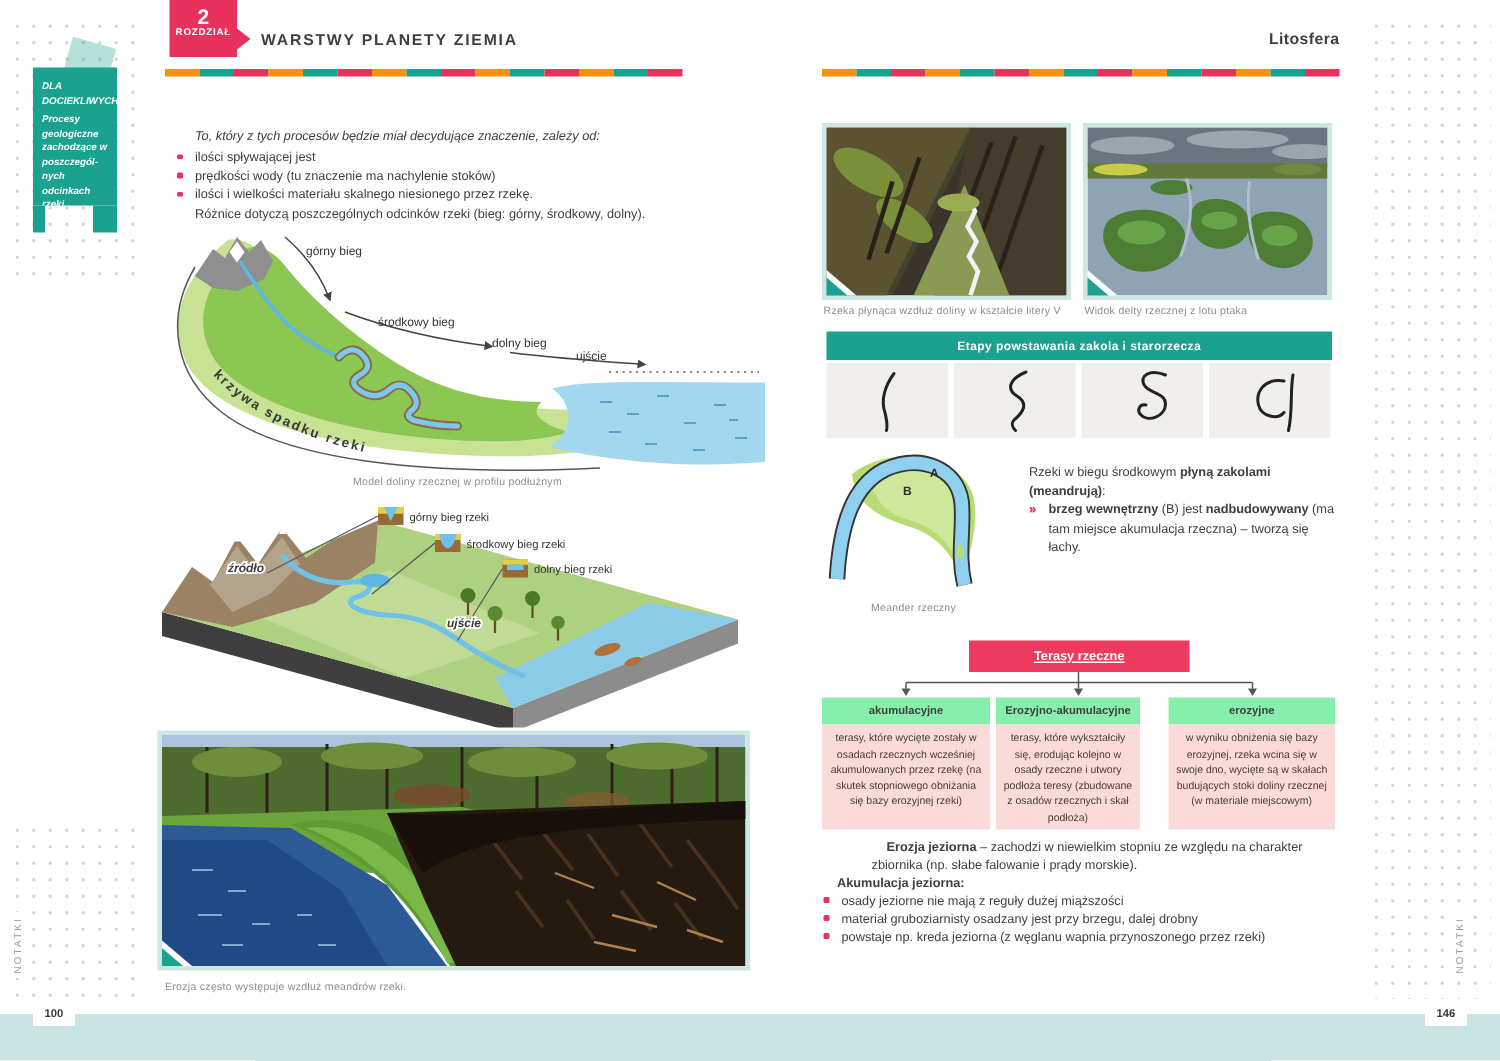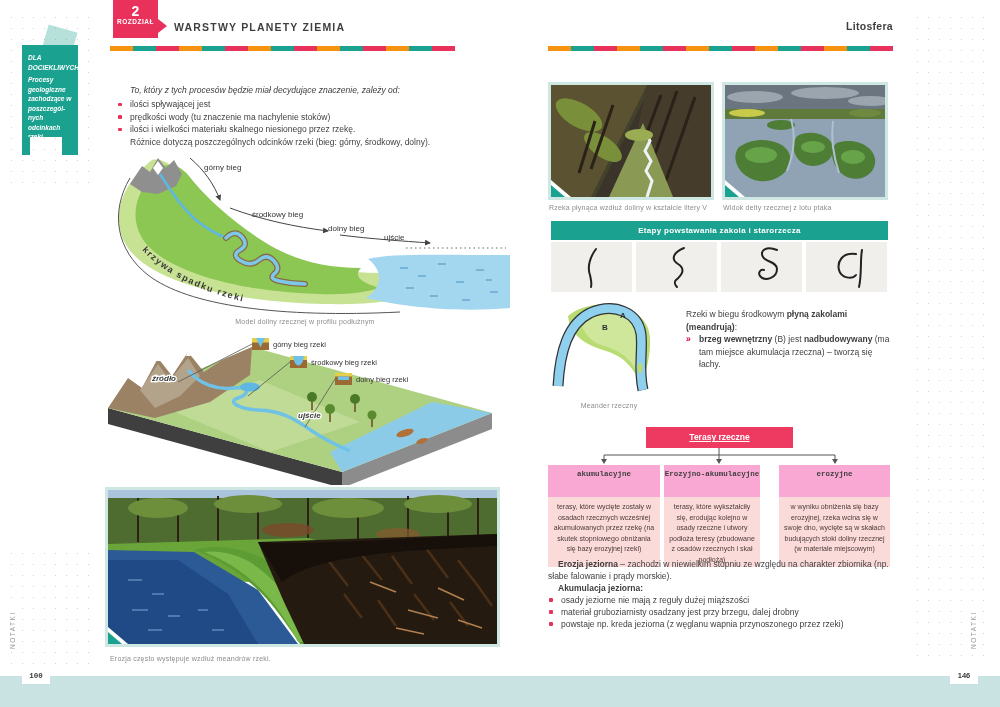--- a/index.html
+++ b/index.html
@@ -12,21 +12,21 @@
   .bullet-row{position:relative;padding-left:13px;}
   .sq-mark{position:absolute;left:1px;top:4.5px;width:3.5px;height:3.5px;background:#e8315b;border-radius:1px;}
   .chev-mark{position:absolute;left:0;top:0;color:#e8315b;font-weight:bold;font-size:8.5px;}
   .divider{display:flex;height:5px;}
   .divider span{flex:1;height:100%;}
   .photo-frame{border:3px solid #cfe7e2;background:#fff;box-sizing:border-box;}
   .corner-white{position:absolute;left:0;bottom:0;width:0;height:0;border-bottom:17px solid #ffffff;border-right:20px solid transparent;}
   .corner-teal{position:absolute;left:0;bottom:0;width:0;height:0;border-bottom:12px solid #1ba18f;border-right:14px solid transparent;}
   .panel{background:#f0efec;}
   .colbox{box-sizing:border-box;}
-  .colhead{background:#f9a8d4;font-size:7.5px;font-weight:bold;color:#3f3f3f;text-align:center;line-height:18px;height:32px;font-family:Liberation Mono, monospace;}
+  .colhead{background:#86efac;font-size:7.5px;font-weight:bold;color:#3f3f3f;text-align:center;line-height:18px;height:18px;}
   .colbody{background:#fbdbd9;font-size:7px;line-height:10.5px;color:#4a3a3a;text-align:center;padding:5px 4px;height:70px;box-sizing:border-box;}
   .vlabel{font-size:6.5px;letter-spacing:1.5px;color:#9a9a9a;background:#fff;padding:0 3px;transform:rotate(-90deg);transform-origin:0 100%;white-space:nowrap;}
   b{font-weight:bold;}
 </style>
 </head>
 <body>
 
 <div id="page">
 
   <div class="abs dots" style="left:6px;top:12px;width:88px;height:176px;"></div>
@@ -334,27 +334,27 @@
   <div class="abs colbox" style="left:664px;top:465px;width:96px;">
     <div class="colhead">Erozyjno-akumulacyjne</div>
     <div class="colbody">terasy, które wykształciły się, erodując kolejno w osady rzeczne i utwory podłoża teresy (zbudowane z osadów rzecznych i skał podłoża)</div>
   </div>
   <div class="abs colbox" style="left:779px;top:465px;width:111px;">
     <div class="colhead">erozyjne</div>
     <div class="colbody">w wyniku obniżenia się bazy erozyjnej, rzeka wcina się w swoje dno, wycięte są w skałach budujących stoki doliny rzecznej (w materiale miejscowym)</div>
   </div>
 
   <div class="abs" style="left:548px;top:558px;width:345px;">
-    <div class="bodytext" style="text-indent:10px;line-height:12px;"><b>Erozja jeziorna</b> – zachodzi w niewielkim stopniu ze względu na charakter zbiornika (np. słabe falowanie i prądy morskie).</div>
+    <div class="bodytext" style="text-indent:10px;line-height:12px;margin-left:33px;"><b>Erozja jeziorna</b> – zachodzi w niewielkim stopniu ze względu na charakter zbiornika (np. słabe falowanie i prądy morskie).</div>
     <div class="bodytext" style="padding-left:10px;font-weight:bold;line-height:12px;">Akumulacja jeziorna:</div>
     <div class="bullet-row bodytext" style="line-height:12px;"><span class="sq-mark" style="top:4px;"></span><span>osady jeziorne nie mają z reguły dużej miąższości</span></div>
     <div class="bullet-row bodytext" style="line-height:12px;"><span class="sq-mark" style="top:4px;"></span><span>materiał gruboziarnisty osadzany jest przy brzegu, dalej drobny</span></div>
     <div class="bullet-row bodytext" style="line-height:12px;"><span class="sq-mark" style="top:4px;"></span><span>powstaje np. kreda jeziorna (z węglanu wapnia przynoszonego przez rzeki)</span></div>
   </div>
 
   <div class="abs vlabel" style="left:16px;top:645px;">NOTATKI</div>
   <div class="abs vlabel" style="left:977px;top:645px;">NOTATKI</div>
 
   <div class="abs" style="left:0;top:676px;width:1000px;height:31px;background:#c8e3e2;"></div>
-  <div class="abs" style="left:22px;top:668px;width:28px;height:16px;background:#fff;font-size:7.5px;font-weight:bold;color:#3a3a3a;text-align:center;line-height:16px;font-family:Liberation Mono, monospace;">100</div>
+  <div class="abs" style="left:22px;top:668px;width:28px;height:16px;background:#fff;font-size:7.5px;font-weight:bold;color:#3a3a3a;text-align:center;line-height:16px;">100</div>
   <div class="abs" style="left:950px;top:668px;width:28px;height:16px;background:#fff;font-size:7.5px;font-weight:bold;color:#3a3a3a;text-align:center;line-height:16px;">146</div>
 
 </div>
 
 </body></html>

